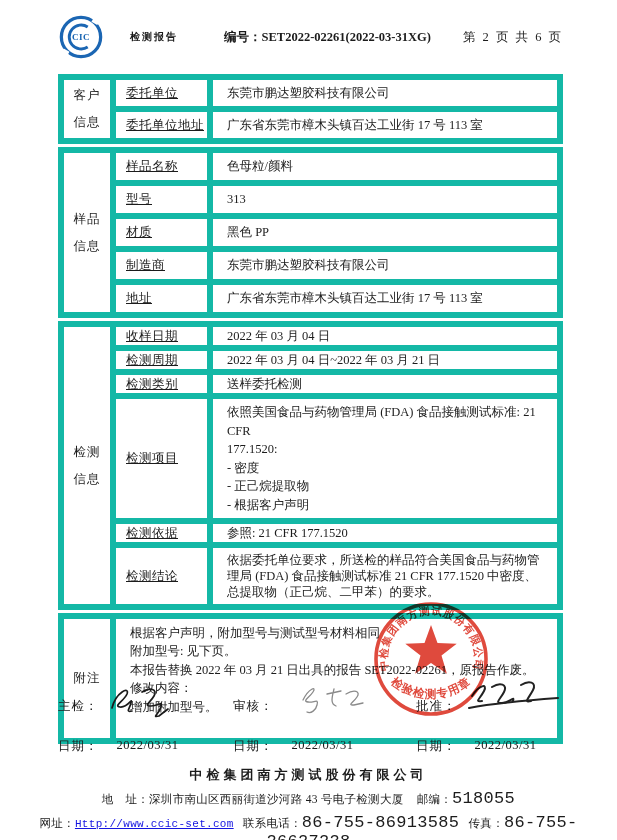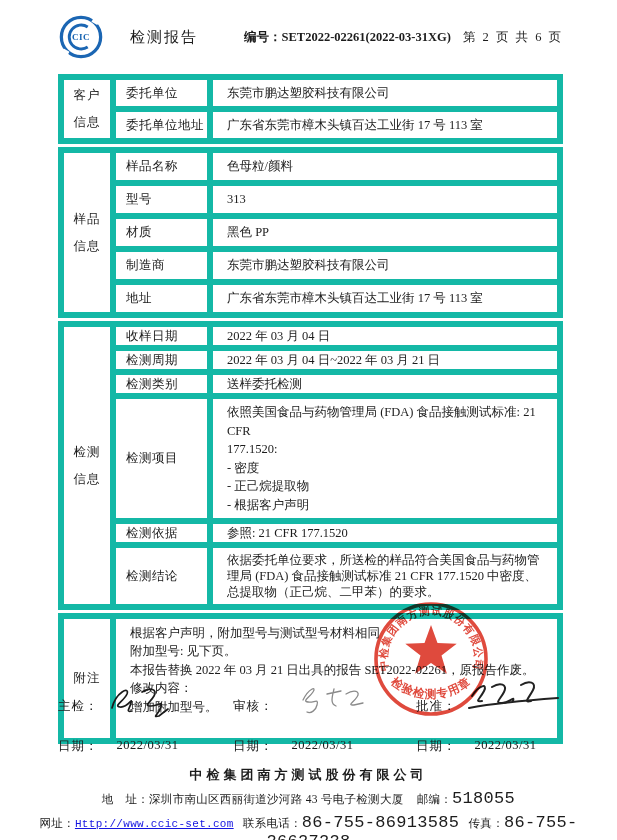--- a/index.html
+++ b/index.html
@@ -5,31 +5,31 @@
   html,body{margin:0;padding:0;}
   body{
     width:617px;height:840px;position:relative;background:#ffffff;
     font-family:"Liberation Serif","DejaVu Serif",serif;
     color:#1c1c1c;font-size:12.5px;overflow:hidden;
   }
   
   .header{position:absolute;left:58px;top:12px;width:505px;height:50px;
     display:flex;align-items:center;}
   .logo{flex:0 0 auto;width:46px;height:46px;}
-  .hdr-title{margin-left:26px;font-weight:400;font-size:15px;letter-spacing:2px;text-align:center;}
+  .hdr-title{margin-left:26px;font-weight:700;font-size:10px;letter-spacing:2px;text-align:center;}
   .hdr-no{margin-left:46px;font-weight:700;font-size:12.5px;}
   .hdr-page{margin-left:auto;font-weight:400;font-size:12.5px;letter-spacing:2px;}
   
   .doc{position:absolute;left:58px;top:74px;width:505px;}
   table{border-collapse:collapse;width:505px;table-layout:fixed;margin-bottom:3px;}
   td{border:6px solid #14b8a6;vertical-align:middle;padding:0;margin-top:22px;}
   col.c1{width:52px;} col.c2{width:97px;}
   .sec-label{text-align:center;letter-spacing:1px;line-height:27px;}
   .sec-label.single{line-height:normal;}
-  td.lbl{padding-left:10px;letter-spacing:.5px;}
+  td.lbl{padding-left:10px;letter-spacing:.5px;text-decoration:underline;}
   td.val{padding-left:14px;padding-right:8px;}
   tr.h32{height:32px;} tr.h33{height:33px;} tr.h24{height:24px;}
   .multiline{line-height:18.5px;padding:4px 0;}
   .concl{line-height:16px;padding:4px 0;}
   .notes-body{line-height:18.4px;padding:5px 0 22px 0;}
   .notes-body > div{padding-left:14px;}
   
   .sig{position:absolute;left:58px;top:686px;width:505px;}
   .sig-row{display:flex;height:36px;}
   .sig-col{position:relative;}

